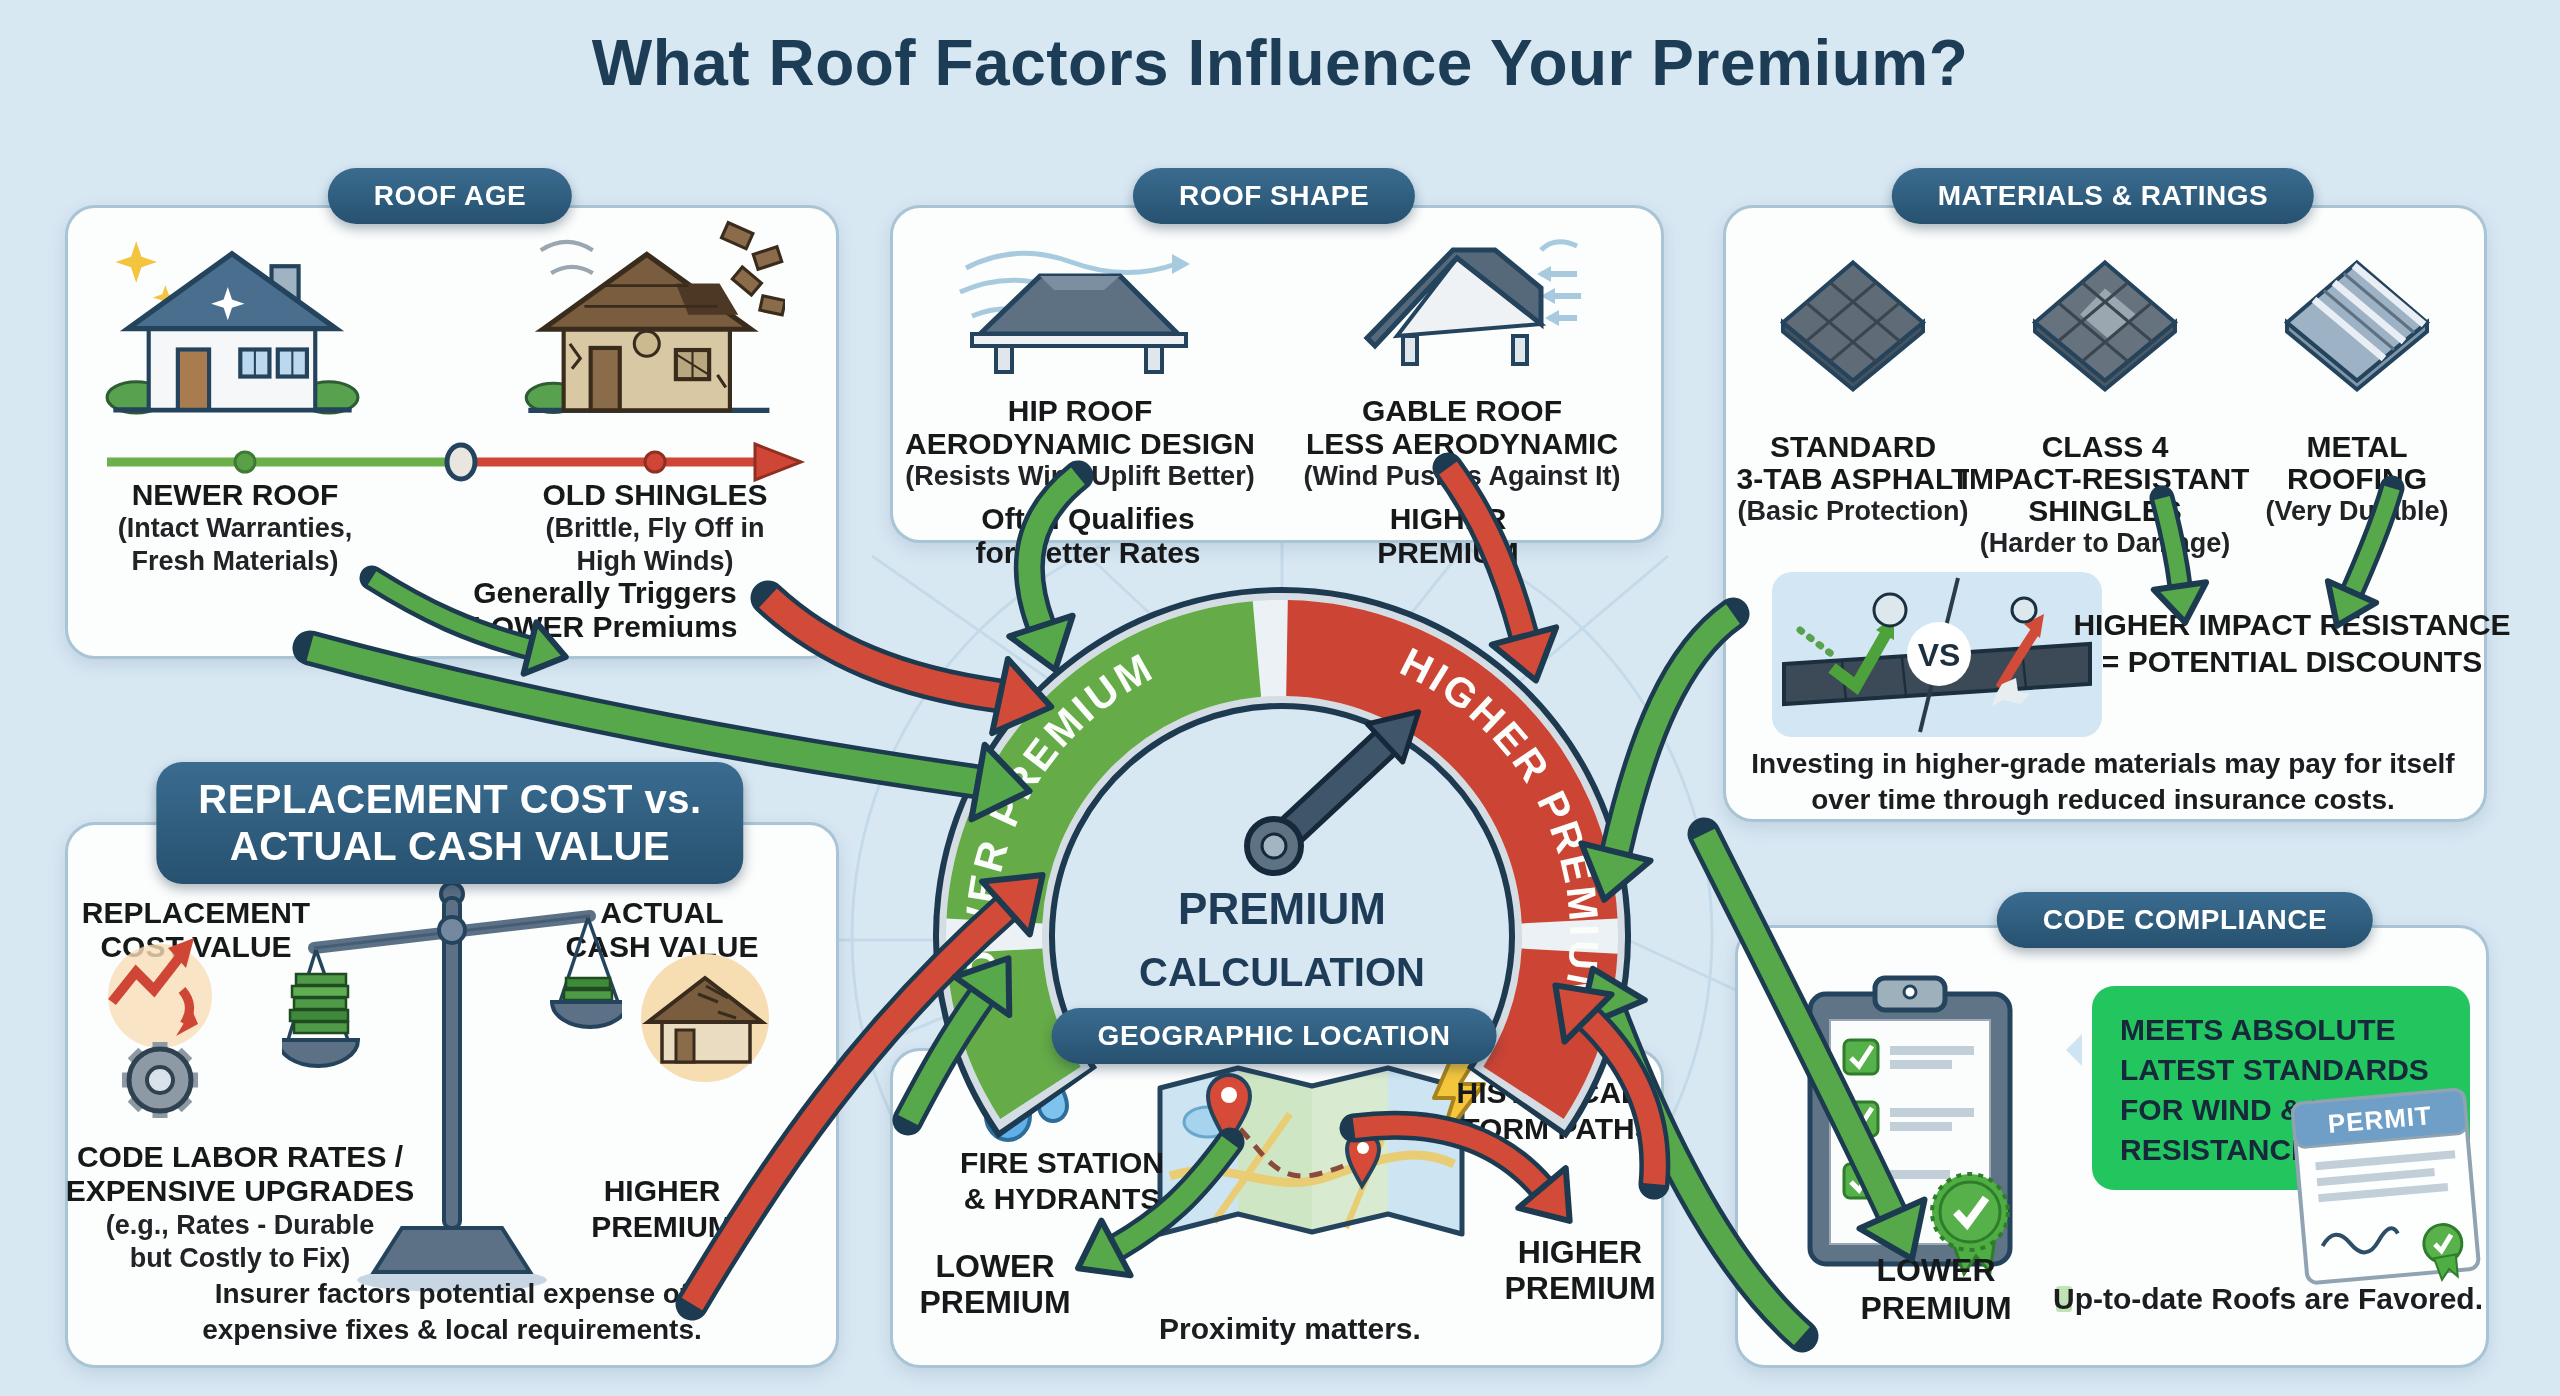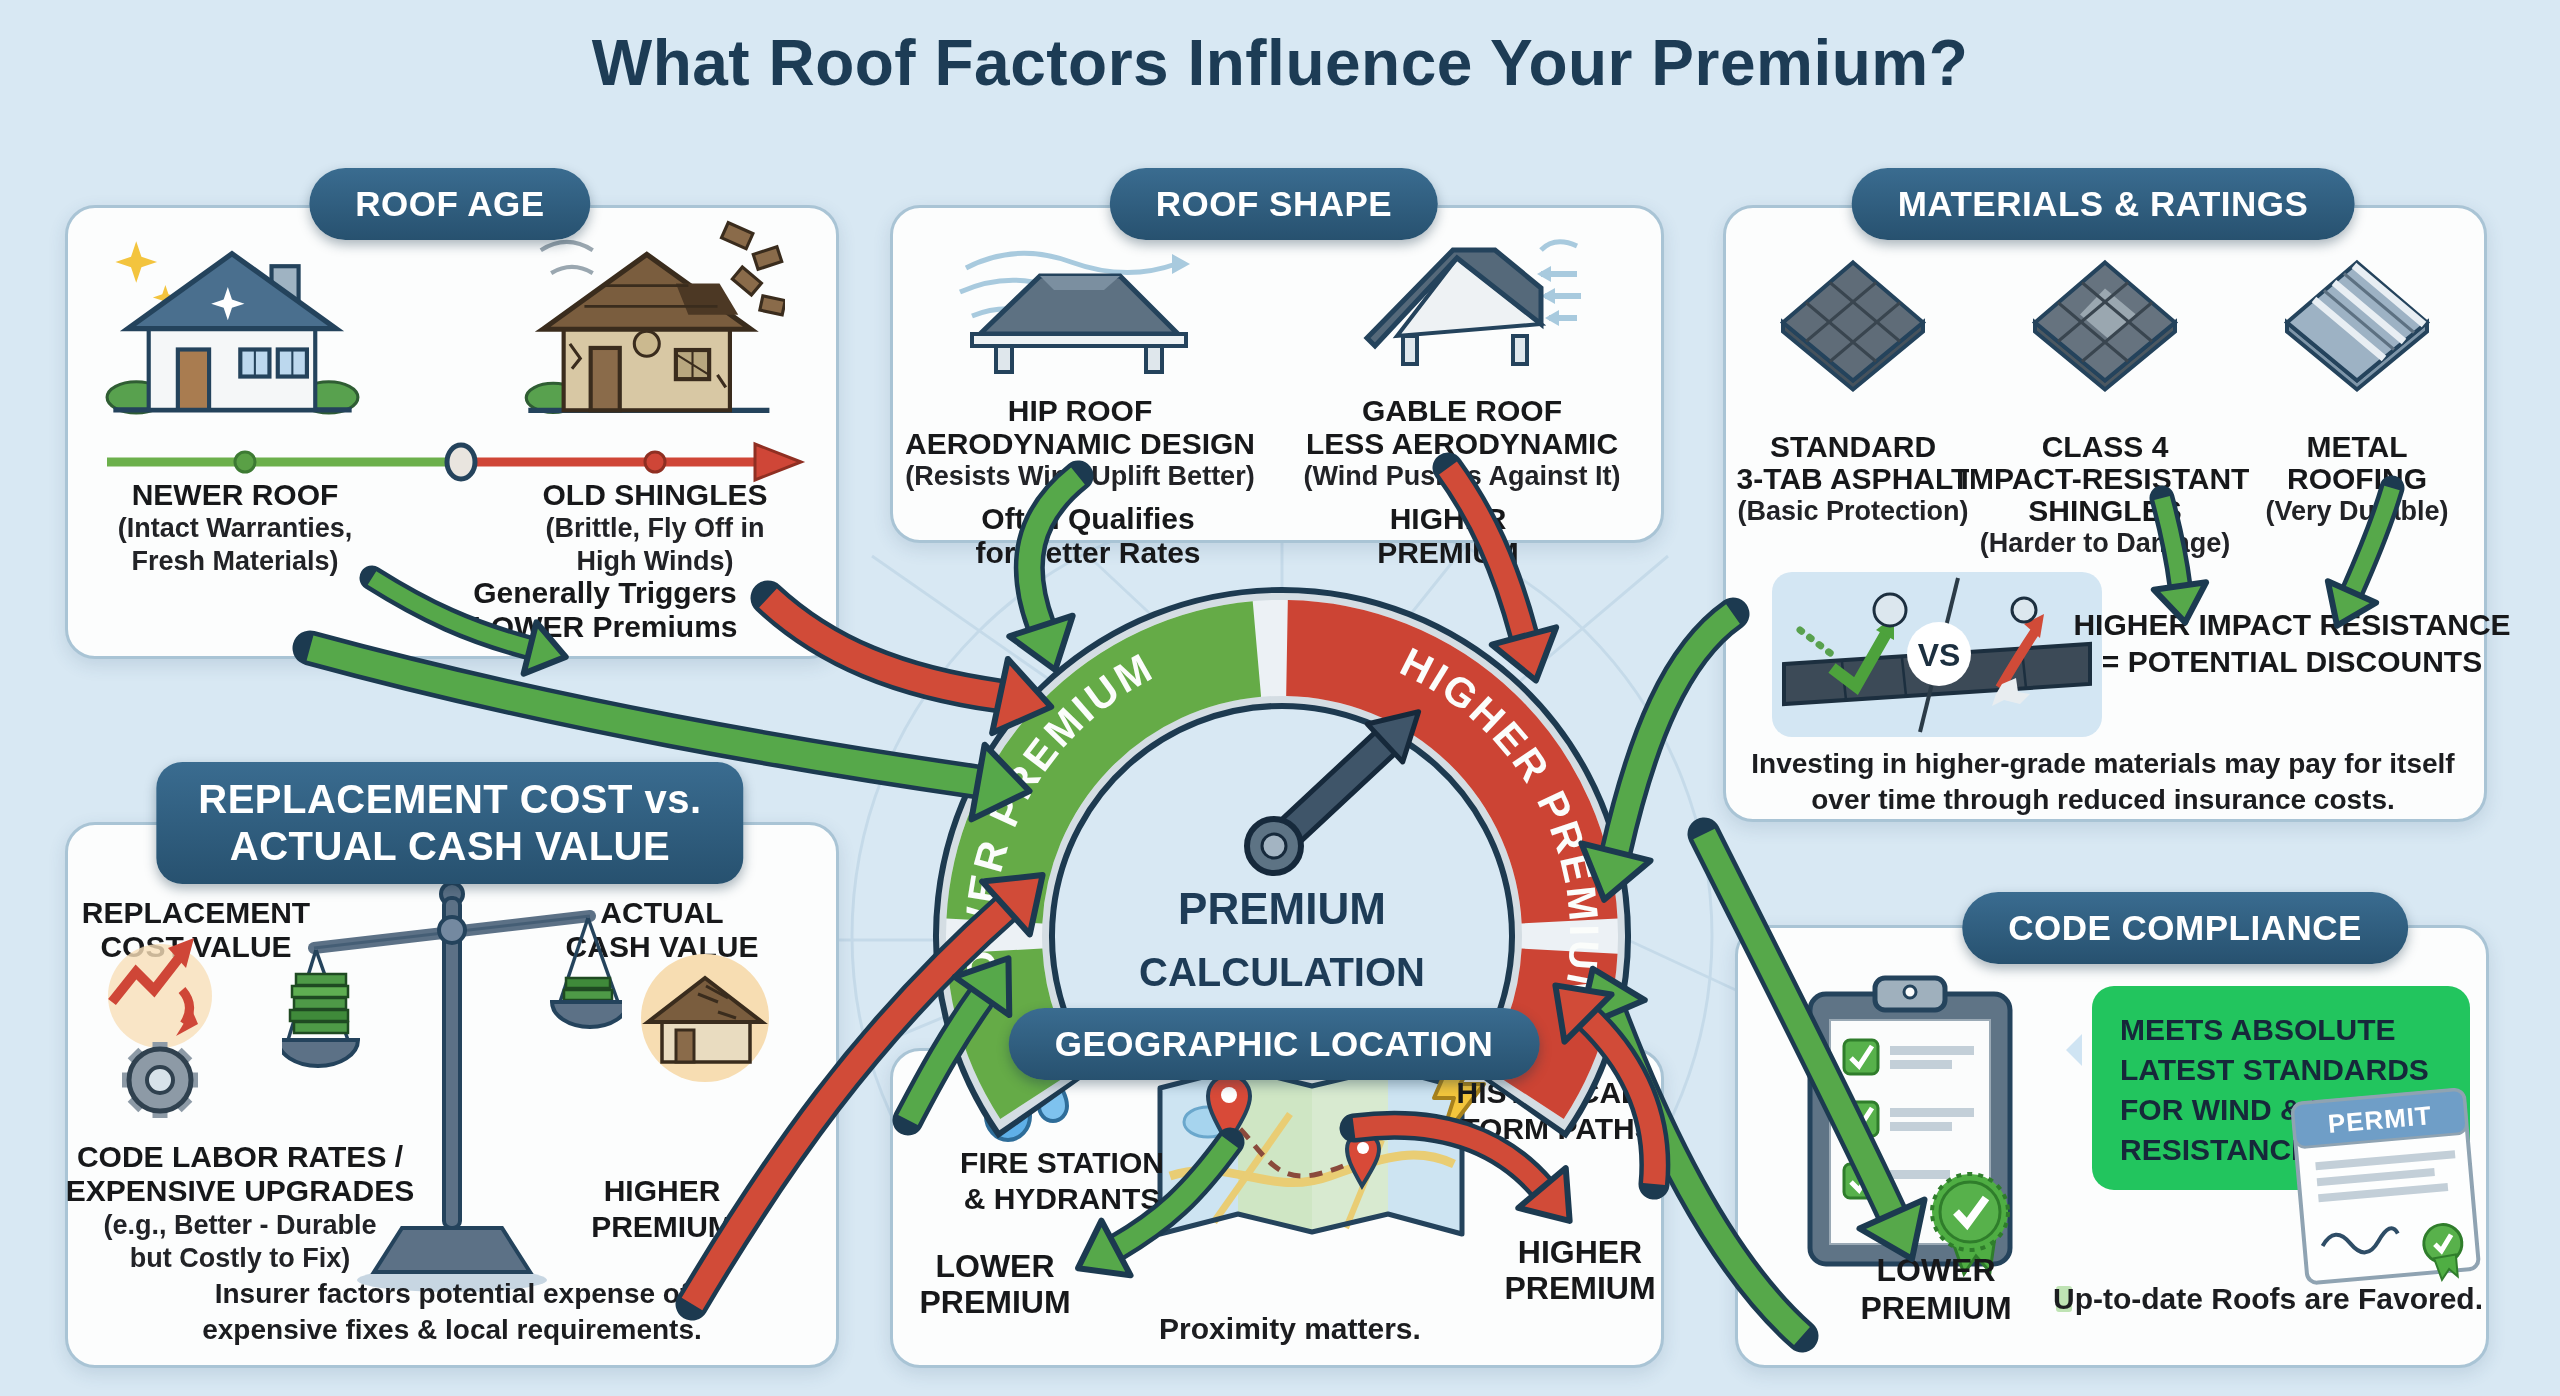--- a/index.html
+++ b/index.html
@@ -7,21 +7,21 @@
   svg{display:block}
   .layer{position:absolute;left:0;top:0;width:2560px;height:1396px;pointer-events:none;}
   #weblines{z-index:0}
   .card{position:absolute;background:#fcfdfd;border:3px solid #a9c4d5;border-radius:30px;
         box-shadow:0 6px 18px rgba(40,80,110,.14);z-index:10;}
   #overlay{z-index:30}
   .toplayer{z-index:40}
   .pill{position:absolute;transform:translateX(-50%);background:linear-gradient(180deg,#3a6c90,#27516f);
         color:#fff;font-weight:800;border-radius:999px;display:flex;align-items:center;justify-content:center;
         box-shadow:0 5px 12px rgba(20,50,70,.35);z-index:40;letter-spacing:.5px;white-space:nowrap;
-        font-size:35px;height:72px;padding:0 46px;}
+        font-size:28px;height:56px;padding:0 46px;}
   .pill.rect{border-radius:26px;flex-direction:column;line-height:1.18;height:auto;padding:14px 42px;font-size:40px;}
   .txt{position:absolute;transform:translateX(-50%);text-align:left;white-space:nowrap;color:#17181a;z-index:20}
   .t1{font-size:30px;font-weight:800;}
   .t2{font-size:27px;font-weight:600;color:#222327}
   .big{font-size:32px;font-weight:800;}
   .note{font-size:28px;font-weight:600;color:#1c1d20}
   .noteb{font-size:30px;font-weight:700;}
   #title{position:absolute;left:1280px;top:26px;transform:translateX(-50%);font-size:64px;font-weight:800;
          color:#1d3c55;white-space:nowrap;z-index:5;letter-spacing:.5px;}
   .ill{position:absolute;z-index:20}
@@ -294,21 +294,21 @@
   <svg class="ill" style="left:628px;top:948px" width="155" height="145" viewBox="0 0 155 145">
     <circle cx="77" cy="70" r="64" fill="#f7ddb2"></circle>
     <rect x="34" y="72" width="88" height="42" fill="#e9dcc0" stroke="#3a2c1d" stroke-width="3.5"></rect>
     <polygon points="20,74 77,30 134,74" fill="#7a5d3e" stroke="#3a2c1d" stroke-width="4"></polygon>
     <path d="M70 46 l 20 8 m -12 -16 l 22 12 m -10 14 l 18 6" stroke="#3a2c1d" stroke-width="3" fill="none"></path>
     <rect x="48" y="82" width="18" height="32" fill="#8a6b4a" stroke="#3a2c1d" stroke-width="3"></rect>
   </svg>
 
   <div class="txt t1" style="left:240px;top:1140px">CODE LABOR RATES /</div>
   <div class="txt t1" style="left:240px;top:1174px">EXPENSIVE UPGRADES</div>
-  <div class="txt t2" style="left:240px;top:1210px">(e.g., Better - Durable</div>
+  <div class="txt t2" style="left:240px;top:1210px">(e.g., Rates - Durable</div>
   <div class="txt t2" style="left:240px;top:1243px">but Costly to Fix)</div>
   <div class="txt t1" style="left:662px;top:1174px">HIGHER</div>
   <div class="txt t1" style="left:662px;top:1210px">PREMIUM</div>
   <div class="txt note" style="left:452px;top:1278px">Insurer factors potential expense of</div>
   <div class="txt note" style="left:452px;top:1314px">expensive fixes &amp; local requirements.</div>
 
   <div class="card" style="left:890px;top:1048px;width:768px;height:314px;"></div>
 
   <svg class="ill" style="left:978px;top:1058px" width="96" height="90" viewBox="0 0 96 90">
     <path d="M30 4 C 16 30 8 44 8 58 A 22 24 0 0 0 52 58 C 52 44 44 30 30 4 Z" fill="#5fb0e8" stroke="#2e6d99" stroke-width="4"></path>

